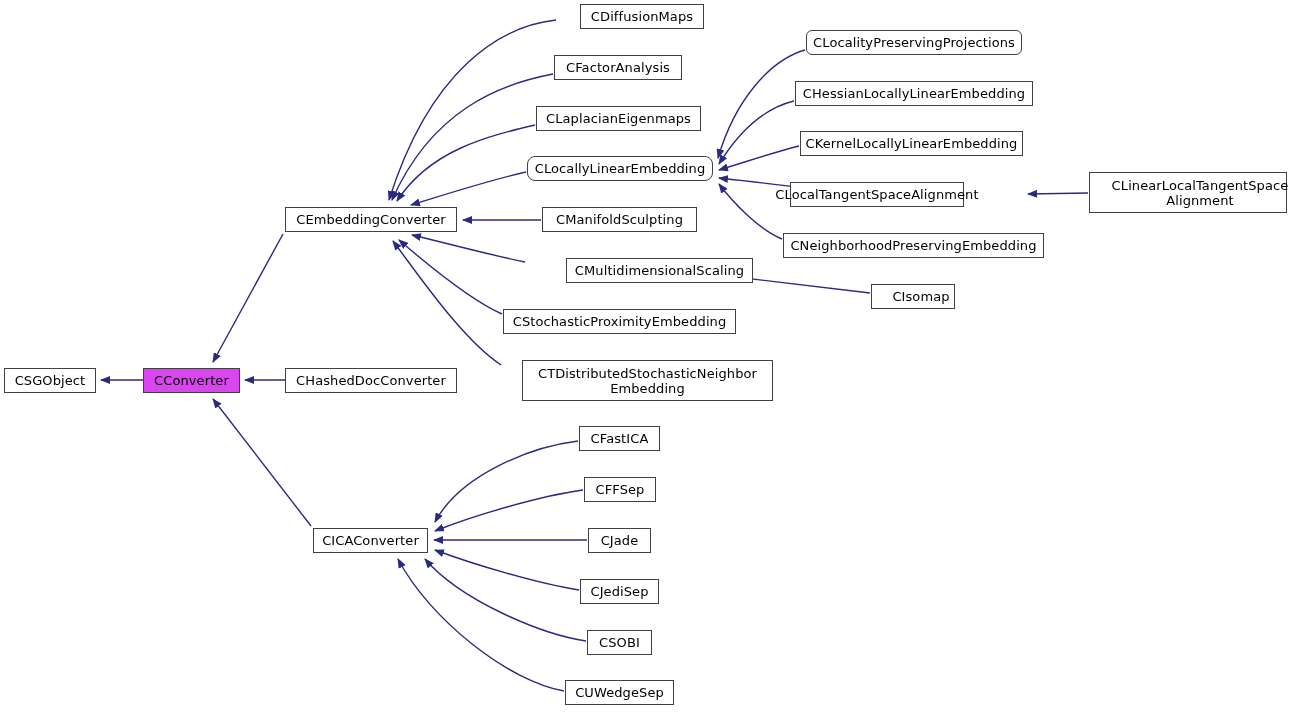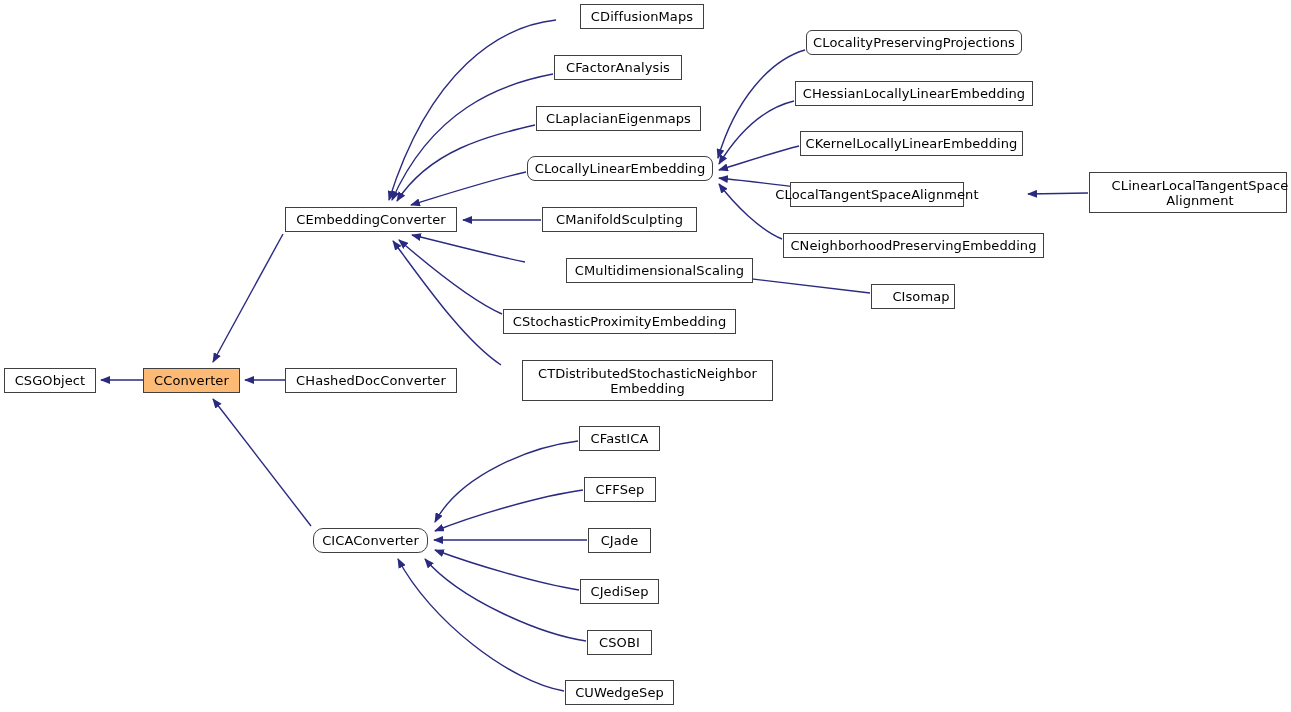--- a/index.html
+++ b/index.html
@@ -34,21 +34,21 @@
     border: 1px solid #404040;
     color: #000000;
     font-size: 13px;
     line-height: 15px;
     letter-spacing: 0.1px;
     white-space: pre-line;
     padding: 0 4px;
     z-index: 2;
   }
   .node.highlight {
-    background: #fdba74;
+    background: #d946ef;
     border-color: #404040;
     text-align: center;
   }
 </style>
 </head>
 <body>
 
 <div id="diagram">
   <svg id="edges" viewBox="0 0 1291 712" xmlns="http://www.w3.org/2000/svg">
     <defs>
@@ -82,21 +82,21 @@
         <path d="M 579 590 C 540 584 475 565 435 550" fill="none" stroke="#2a2a80" stroke-width="1.4" marker-end="url(#arrowhead)"></path>
         <path d="M 586 641 C 540 634 460 600 425 559" fill="none" stroke="#2a2a80" stroke-width="1.4" marker-end="url(#arrowhead)"></path>
         <path d="M 564 691 C 510 682 430 620 398 559" fill="none" stroke="#2a2a80" stroke-width="1.4" marker-end="url(#arrowhead)"></path>
       </g>
   </svg>
   <div id="nodes">
       <div class="node" style="left: 4px; top: 368px; width: 92px; height: 25px;"><span>CSGObject</span></div>
       <div class="node highlight" style="left: 143px; top: 368px; width: 97px; height: 25px;"><span>CConverter</span></div>
       <div class="node" style="left: 285px; top: 368px; width: 172px; height: 25px;"><span>CHashedDocConverter</span></div>
       <div class="node" style="left: 285px; top: 207px; width: 172px; height: 25px;"><span>CEmbeddingConverter</span></div>
-      <div class="node" style="left: 313px; top: 528px; width: 115px; height: 25px; border-radius: 10px;"><span>CICAConverter</span></div>
+      <div class="node" style="left: 313px; top: 528px; width: 115px; height: 25px;"><span>CICAConverter</span></div>
       <div class="node" style="left: 580px; top: 4px; width: 124px; height: 25px;"><span>CDiffusionMaps</span></div>
       <div class="node" style="left: 554px; top: 55px; width: 128px; height: 25px;"><span>CFactorAnalysis</span></div>
       <div class="node" style="left: 536px; top: 106px; width: 165px; height: 25px;"><span>CLaplacianEigenmaps</span></div>
       <div class="node" style="left: 527px; top: 156px; width: 186px; height: 25px; border-radius: 8px;"><span>CLocallyLinearEmbedding</span></div>
       <div class="node" style="left: 542px; top: 207px; width: 155px; height: 25px;"><span>CManifoldSculpting</span></div>
       <div class="node" style="left: 526px; top: 258px; width: 187px; height: 25px; margin-left: 40px;"><span>CMultidimensionalScaling</span></div>
       <div class="node" style="left: 503px; top: 309px; width: 233px; height: 25px;"><span>CStochasticProximityEmbedding</span></div>
       <div class="node" style="left: 522px; top: 360px; width: 251px; height: 41px;"><span>CTDistributedStochasticNeighbor
 Embedding</span></div>
       <div class="node" style="left: 806px; top: 30px; width: 216px; height: 25px; border-radius: 6px;"><span>CLocalityPreservingProjections</span></div>

